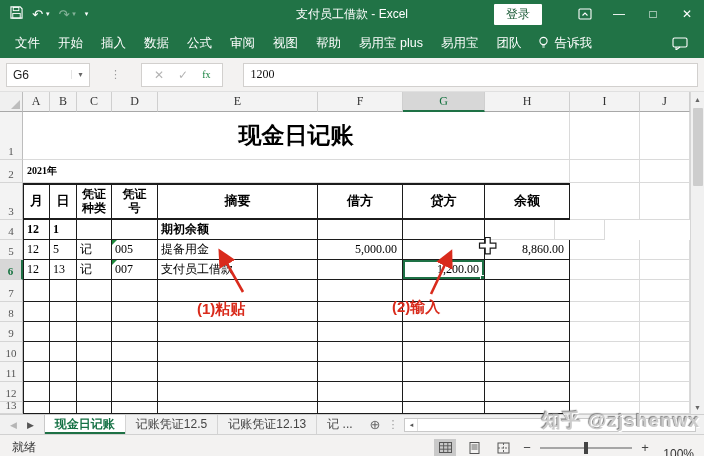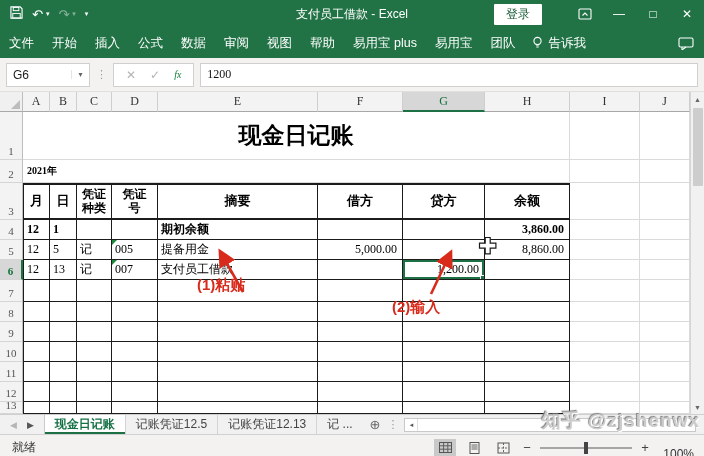--- a/index.html
+++ b/index.html
@@ -11,33 +11,33 @@
   
   .titlebar{height:28px;background:#217346;display:flex;align-items:center;color:#fff;position:relative;}
   .qat{display:flex;align-items:center;gap:9px;padding-left:10px;font-size:13px;}
   .qat .dim{opacity:.45;}
   .qat .caret{font-size:7px;margin-left:-6px;}
   .win-title{position:absolute;left:0;right:0;text-align:center;font-size:12px;pointer-events:none;}
   .win-controls{margin-left:auto;display:flex;align-items:center;height:100%;}
   .login-btn{background:#fff;color:#1d5c38;font-size:12px;padding:2px 12px;border-radius:1px;margin-right:26px;}
   .wbtn{width:34px;height:100%;display:flex;align-items:center;justify-content:center;font-size:12px;}
   
-  .ribbon{height:30px;background:#217346;display:flex;align-items:center;color:#fff;font-size:12.5px;padding:0 0;}
+  .ribbon{height:30px;background:#217346;display:flex;align-items:center;color:#fff;font-size:12.5px;padding:0 6px;}
   .rtab{padding:0 9px;height:100%;display:flex;align-items:center;white-space:nowrap;}
   .tellme{display:flex;align-items:center;gap:5px;padding:0 8px;}
   .ribbon .spacer{flex:1;}
   .ricon{display:flex;align-items:center;padding:0 10px;}
   
-  .fbar{height:34px;background:#f3f2f1;display:flex;align-items:center;padding:4px 6px;gap:6px;border-bottom:1px solid #e0e0e0;}
+  .fbar{height:34px;background:#f3f2f1;display:flex;align-items:center;padding:4px 6px;gap:20px;border-bottom:1px solid #e0e0e0;}
   .namebox{width:84px;height:24px;background:#fff;border:1px solid #d2d0ce;display:flex;align-items:center;font-size:12px;color:#222;}
   .namebox .nb-val{flex:1;padding-left:6px;}
   .namebox .nb-caret{width:18px;text-align:center;color:#666;font-size:8px;border-left:1px solid #e4e4e4;}
   .vdots{color:#9a9a9a;font-size:11px;letter-spacing:0;}
   .fxbox{height:24px;background:#fff;border:1px solid #d2d0ce;display:flex;align-items:center;gap:14px;padding:0 12px;color:#b3b3b3;font-size:12px;}
-  .fxbox .fx{font-family:"Liberation Serif",serif;font-style:italic;color:#15803d;font-size:10px;}
+  .fxbox .fx{font-family:"Liberation Serif",serif;color:#15803d;font-size:10px;}
   .finput{flex:1;height:24px;background:#fff;border:1px solid #d2d0ce;display:flex;align-items:center;padding-left:6px;font-size:12px;color:#111;font-family:"Liberation Serif",serif;}
   
   .sheet{position:relative;height:322px;background:#fff;overflow:hidden;}
   .colhdrs{display:flex;height:20px;}
   .corner{width:23px;flex:none;background:#f0f0f0;border-right:1px solid #bdbdbd;border-bottom:1px solid #a8a8a8;position:relative;}
   .corner span{position:absolute;right:2px;bottom:2px;width:0;height:0;border-bottom:9px solid #bdbdbd;border-left:9px solid transparent;}
   .ch{flex:none;display:flex;align-items:center;justify-content:center;background:#f3f3f3;border-right:1px solid #cfcfcf;border-bottom:1px solid #a8a8a8;font:12px "Liberation Serif",serif;color:#333;height:20px;}
   .ch.sel{background:#d7d7d7;border-bottom:2px solid #1e7145;color:#0f703b;}
   .row{display:flex;}
   .rh{width:23px;flex:none;background:#f3f3f3;border-right:1px solid #bdbdbd;border-bottom:1px solid #d5d5d5;display:flex;align-items:flex-end;justify-content:center;font:11px "Liberation Serif",serif;color:#555;padding-bottom:2px;}
@@ -124,22 +124,22 @@
       <span class="wbtn">—</span>
       <span class="wbtn">□</span>
       <span class="wbtn">✕</span>
     </div>
   </div>
 
   <div class="ribbon">
     <span class="rtab">文件</span>
     <span class="rtab">开始</span>
     <span class="rtab">插入</span>
+    <span class="rtab">数据</span>
     <span class="rtab">公式</span>
-    <span class="rtab">数据</span>
     <span class="rtab">审阅</span>
     <span class="rtab">视图</span>
     <span class="rtab">帮助</span>
     <span class="rtab">易用宝 plus</span>
     <span class="rtab">易用宝</span>
     <span class="rtab">团队</span>
     <span class="tellme">
       <svg width="11" height="14" viewBox="0 0 11 14">
           <circle cx="5.5" cy="5" r="3.6" fill="none" stroke="#fff" stroke-width="1.1"></circle>
           <path d="M4 9 h3 M4.3 11 h2.4" stroke="#fff" stroke-width="1.1"></path>
@@ -219,21 +219,20 @@
 
     <div class="row" style="height:20px">
       <div class="rh">4</div>
       <div class="cell tb bl lft bold wa">12</div>
       <div class="cell tb lft bold wb">1</div>
       <div class="cell tb wc"></div>
       <div class="cell tb wd"></div>
       <div class="cell tb lft bold we">期初余额</div>
       <div class="cell tb wf"></div>
       <div class="cell tb wg"></div>
-      <div class="cell tb num bold wh">3,860.00</div>
       <div class="cell wi"></div>
       <div class="cell wj"></div>
     </div>
 
     <div class="row" style="height:20px">
       <div class="rh">5</div>
       <div class="cell tb bl lft wa">12</div>
       <div class="cell tb lft wb">5</div>
       <div class="cell tb lft wc">记</div>
       <div class="cell tb lft wd">
@@ -362,21 +361,21 @@
 
     <svg class="arrowsvg" viewBox="0 0 690 322">
       <defs>
         <marker id="ah" markerWidth="7" markerHeight="7" refX="5" refY="3.5" orient="auto">
           <polygon points="0 0, 7 3.5, 0 7" fill="#d92b1c"></polygon>
         </marker>
       </defs>
       <line x1="243" y1="200" x2="221" y2="161" stroke="#d92b1c" stroke-width="2.6" marker-end="url(#ah)"></line>
       <line x1="431" y1="202" x2="450" y2="162" stroke="#d92b1c" stroke-width="2.6" marker-end="url(#ah)"></line>
     </svg>
-    <div class="anno" style="left:197px;top:184px">(1)粘贴</div>
+    <div class="anno" style="left:197px;top:208px">(1)粘贴</div>
     <div class="anno" style="left:392px;top:206px">(2)输入</div>
 
     <svg class="cursorsvg" style="left:478px;top:144px" width="20" height="20" viewBox="0 0 20 20">
       <path d="M7.2 1.5 h5 v5.7 h5.7 v5 h-5.7 v5.7 h-5 v-5.7 H1.5 v-5 h5.7 z" fill="#fff" stroke="#1a1a1a" stroke-width="1.2"></path>
     </svg>
 
     <div class="vscroll">
       <div class="sbtn" style="font-size:7px">▲</div>
       <div class="vthumb"></div>
       <div class="spacer"></div>

